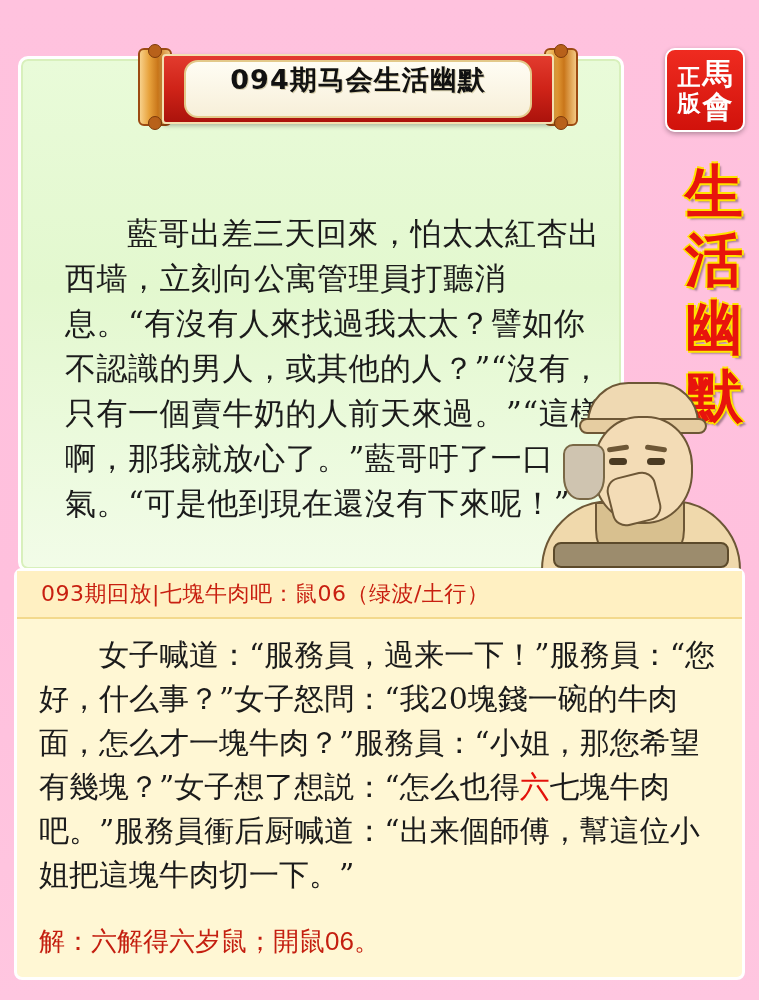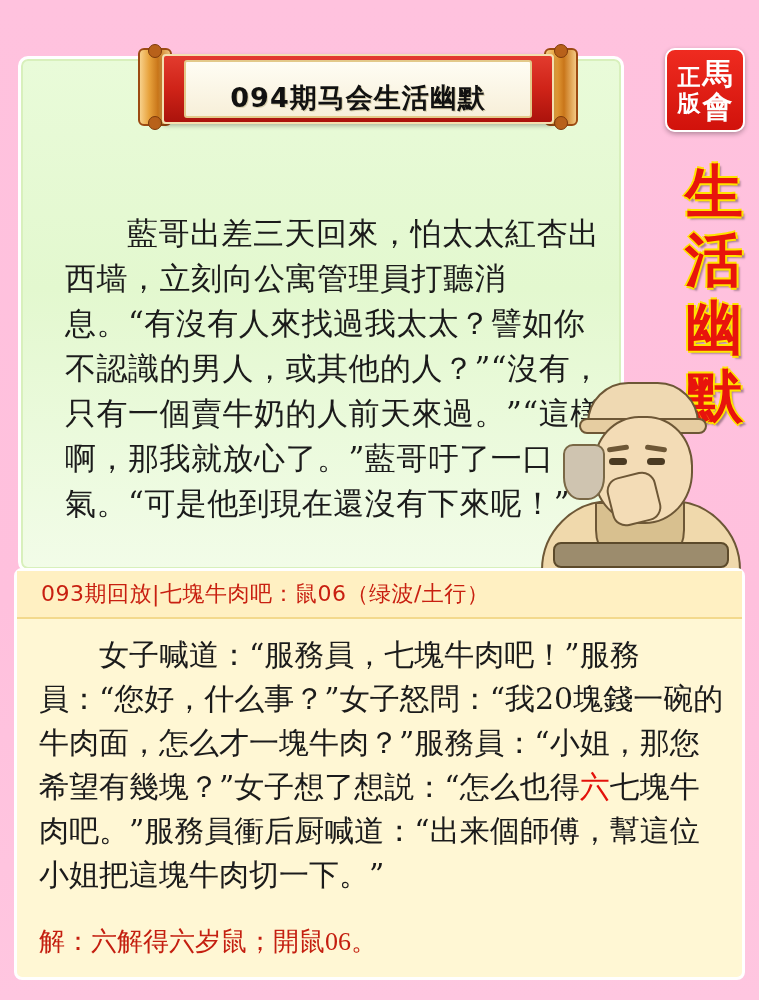--- a/index.html
+++ b/index.html
@@ -80,23 +80,23 @@
     box-shadow: 0 2px 4px rgba(0,0,0,.25);
   }
   .banner .inner-card {
     position: absolute;
     left: 46px;
     right: 46px;
     top: 14px;
     height: 54px;
     background: linear-gradient(180deg, #fffdf4 0%, #f7efd9 100%);
     border: 2px solid #e3c98a;
-    border-radius: 3px;
+    border-radius: 14px;
     display: flex;
-    align-items: flex-end;
+    align-items: flex-start;
     justify-content: center;
   }
   .banner-title {
     font-family: "DejaVu Sans", "Liberation Sans", sans-serif;
     font-weight: bold;
     font-size: 27px;
     letter-spacing: 1px;
     color: #111;
     white-space: nowrap;
     text-shadow: 1px 1px 0 #d9d0ae;
@@ -305,21 +305,21 @@
     font-family: "DejaVu Serif", "Liberation Serif", serif;
   }
   .story-bottom .hl { color: #e3120b; }
 
   .answer-line {
     position: absolute;
     left: 22px;
     bottom: 18px;
     font-size: 26px;
     color: #c41f10;
-    font-family: Liberation Serif, serif;
+    font-family: Liberation Sans, sans-serif;
   }
 
   
   .watermark {
     position: absolute;
     right: 6px;
     bottom: 4px;
     background: rgba(255,255,255,.82);
     color: #e23b2e;
     font-family: "DejaVu Sans", "Liberation Sans", sans-serif;
@@ -385,19 +385,19 @@
     </div>
     <div class="om-beard"></div>
     <div class="om-hand"></div>
   </div>
 
   <div class="bottom-panel">
     <div class="recap-bar">
       <div class="recap-text">093期回放|七塊牛肉吧：鼠06（绿波/土行）</div>
     </div>
     <div class="story-bottom">
-      <span>女子喊道：“服務員，七塊牛肉吧！”服務員：“您好，什么事？”女子怒問：“我20塊錢一碗的牛肉面，怎么才一塊牛肉？”服務員：“小姐，那您希望有幾塊？”女子想了想説：“怎么也得</span><span class="hl">六</span><span>七塊牛肉吧。”服務員衝后厨喊道：“出来個師傅，幫這位小姐把這塊牛肉切一下。”</span>
+      <span>女子喊道：“服務員，過来一下！”服務員：“您好，什么事？”女子怒問：“我20塊錢一碗的牛肉面，怎么才一塊牛肉？”服務員：“小姐，那您希望有幾塊？”女子想了想説：“怎么也得</span><span class="hl">六</span><span>七塊牛肉吧。”服務員衝后厨喊道：“出来個師傅，幫這位小姐把這塊牛肉切一下。”</span>
     </div>
     <div class="answer-line">解：六解得六岁鼠；開鼠06。</div>
   </div>
 
 
 </div>
 
 </body></html>

